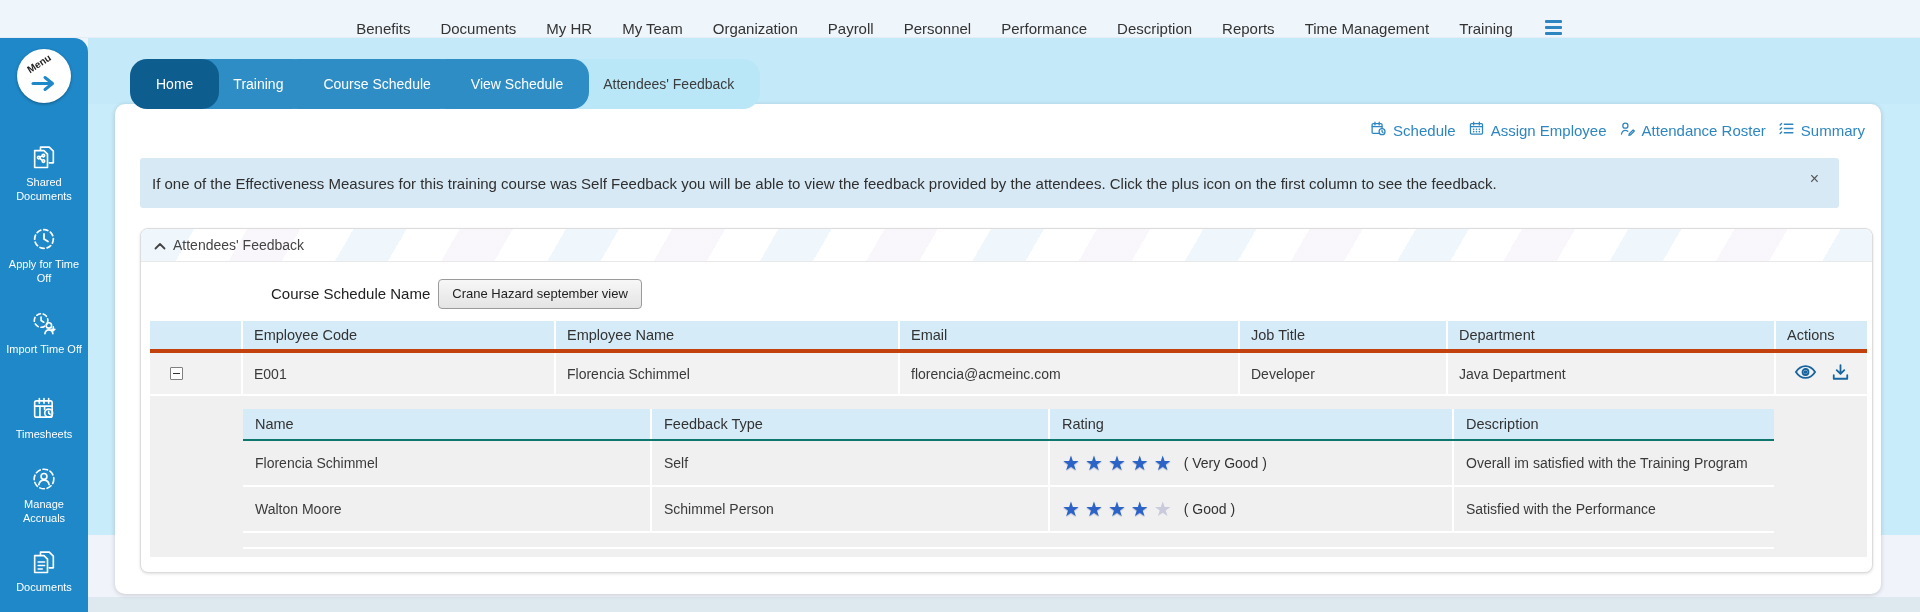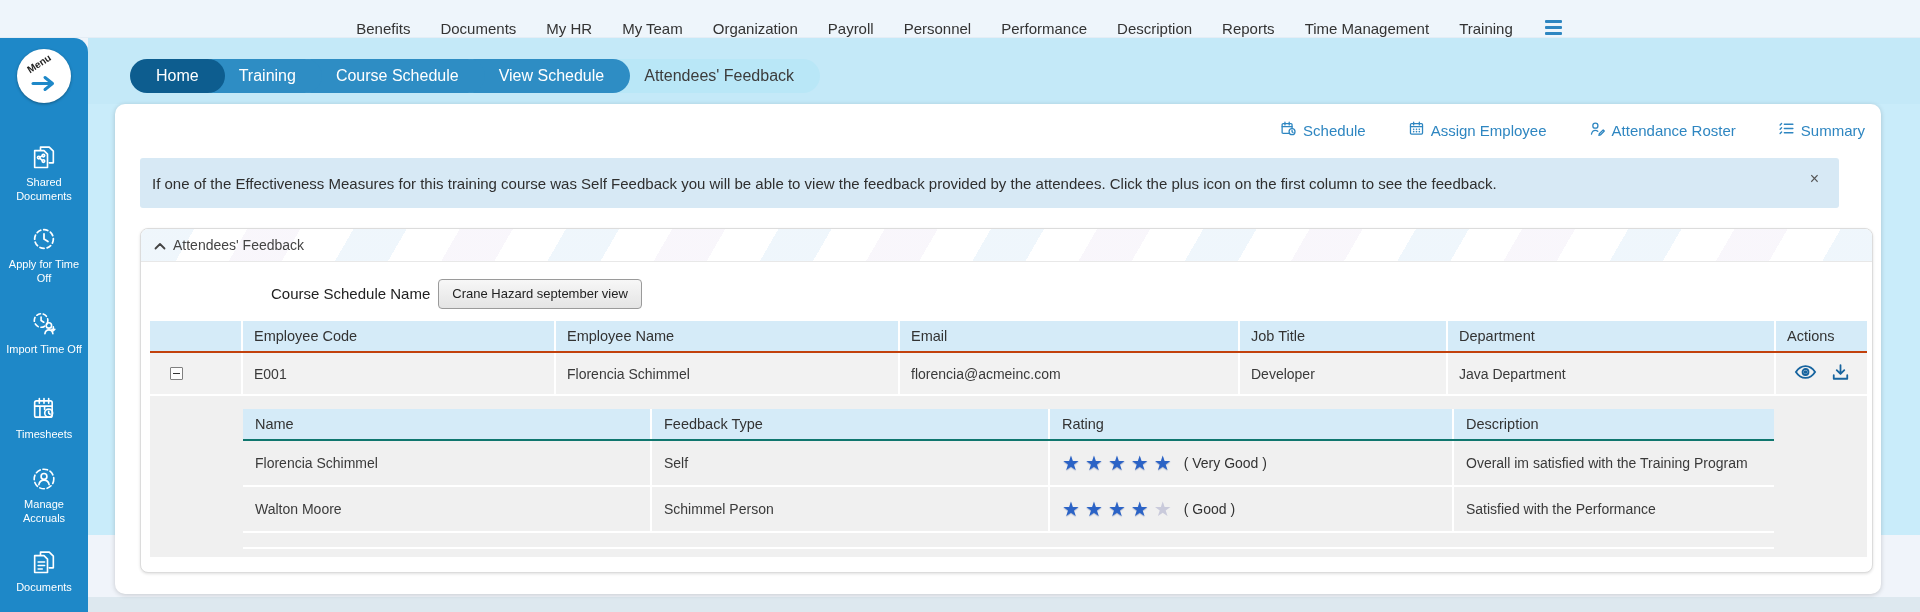--- a/index.html
+++ b/index.html
@@ -47,40 +47,40 @@
   
   .content { position:relative; flex:1; height:574px; }
   .bg-top  { position:absolute; top:0;    left:0; right:0; height:66px;  background:#c4e9f8; }
   .bg-mid  { position:absolute; top:66px; left:0; right:0; height:431px; background:#c9ecfa; }
   .bg-low  { position:absolute; top:497px;left:0; right:0; height:62px;  background:#f0f4fa; }
   .bg-band { position:absolute; top:559px;left:0; right:0; height:15px;  background:#dde8ef; }
 
   
   .tabstrip { position:absolute; top:21px; left:42px; display:flex; z-index:5; }
   .tab {
-    height:34px; line-height:34px; border-radius:17px; padding:0 26px;
-    font-size:16px; color:#fff; background:#2e8dc4; white-space:nowrap; cursor:pointer;
+    height:50px; line-height:34px; border-radius:17px; padding:8px 26px;
+    font-size:14px; color:#fff; background:#2e8dc4; white-space:nowrap; cursor:pointer;
     position:relative;
   }
   .tab + .tab { margin-left:-28px; padding-left:42px; }
   .tab-0 { background:#0d5d8f; z-index:5; }
   .tab-1 { z-index:4; }
   .tab-2 { z-index:3; }
   .tab-3 { z-index:2; }
   .tab-4 { z-index:1; }
   .tab.active { background:#b9e7f7; color:#3c3c3c; }
 
   
   .card {
     position:absolute; left:27px; top:66px; width:1766px; height:490px;
     background:#fff; border-radius:10px; box-shadow:0 1px 5px rgba(0,0,0,.18); z-index:4;
   }
 
   
-  .toolbar { position:absolute; top:16px; right:16px; display:flex; gap:42px; }
+  .toolbar { position:absolute; top:16px; right:16px; display:flex; gap:12px; }
   .tool-link { display:inline-flex; align-items:center; gap:6px; color:#2e86c1; font-size:15px; cursor:pointer; }
 
   
   .banner {
     position:absolute; left:25px; top:54px; width:1699px; height:50px;
     background:#d7e9f5; border-radius:3px; display:flex; align-items:center;
   }
   .banner-text { padding-left:12px; font-size:15px; color:#2f2f2f; }
   .banner-close { position:absolute; right:20px; top:13px; font-size:16px; color:#555; cursor:pointer; line-height:1; }
 
@@ -103,21 +103,21 @@
     margin-left:8px; height:30px; padding:0 13px; font-size:13px; color:#222;
     background:linear-gradient(#f7f7f7,#e4e4e4); border:1px solid #9a9a9a; border-radius:4px;
     font-family:"Liberation Sans", sans-serif; cursor:pointer;
   }
 
   
   .gtable { margin:12px 8px 0 9px; width:1717px; font-size:14px; }
   .grow { display:grid; grid-template-columns:91px 313px 344px 340px 208px 328px 1fr; }
   .grow > div { padding-left:11px; border-left:2px solid #fff; display:flex; align-items:center; }
   .grow > div:first-child { border-left:none; }
-  .ghead { background:#d5ebf8; height:32px; color:#333; border-bottom:2px solid #c2410c; }
+  .ghead { background:#d5ebf8; height:32px; color:#333; border-bottom:4px solid #c2410c; }
   .ghead > div { font-size:14.5px; }
   .gdata { background:#f2f2f2; height:43px; color:#3a3a3a; border-bottom:2px solid #fff; }
   .cell-expand { padding-left:20px !important; }
   .expand-box {
     width:13px; height:13px; border:1px solid #808080; background:#fdfdfd;
     position:relative; cursor:pointer; border-radius:1px;
   }
   .expand-box::after {
     content:""; position:absolute; left:2px; right:2px; top:5px; height:1px; background:#333;
   }

